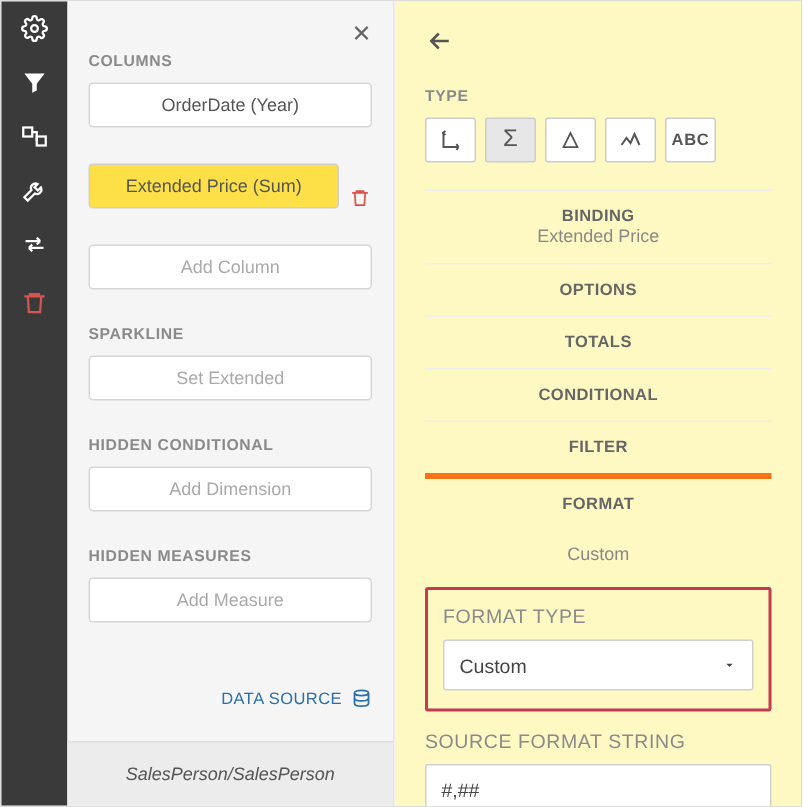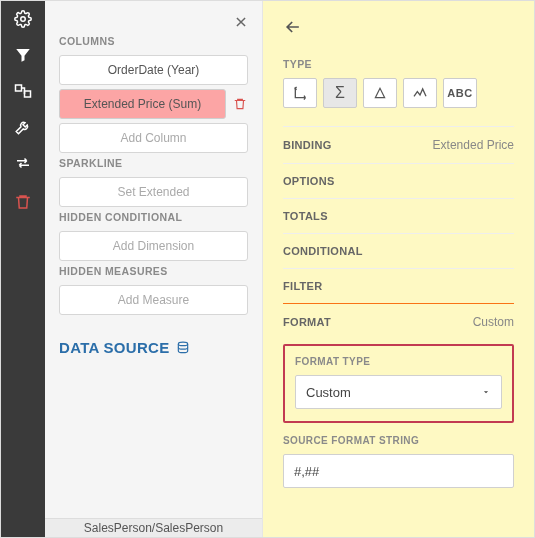--- a/index.html
+++ b/index.html
@@ -11,40 +11,40 @@
   .icon-bar .icon-btn { width: 44px; height: 36px; display: flex; align-items: center; justify-content: center; cursor: pointer; color: #fff; }
   .icon-bar .icon-btn.danger { color: #d9534f; }
   .icon-bar .icon-btn:nth-child(n+6) { margin-top: 3px; }
   
   
   .mid { width: 218px; background: #f5f5f5; display: flex; flex-direction: column; border-right: 1px solid #e5e5e5; }
   .mid-inner { padding: 14px 14px 0 14px; flex: 1; overflow: auto; }
   .mid-header { display: flex; justify-content: flex-end; margin-bottom: 6px; }
   .close-x { cursor: pointer; color: #666; }
   .section-label { font-size: 10.5px; color: #8a8a8a; letter-spacing: .4px; margin: 4px 0 8px 0; font-weight: 600; }
-  .field-row { display: flex; align-items: center; gap: 6px; margin-bottom: 4px; }
+  .field-row { display: flex; align-items: flex-end; gap: 6px; margin-bottom: 24px; }
   .field-btn { flex:1; height: 30px; border: 1px solid #d6d6d6; background: #fff; border-radius: 3px; font-size: 12px; color: #555; display:flex; align-items:center; justify-content:center; cursor:pointer; }
-  .field-btn.selected { background: #fca5a5; border-color: #cfcfcf; color:#555; }
+  .field-btn.selected { background: #fde047; border-color: #cfcfcf; color:#555; }
   .field-btn.muted { color: #aaa; }
   .trash { color: #d9534f; cursor: pointer; width: 16px; display:flex; justify-content:center; }
-  .data-source-row { text-align:center; padding: 20px 0 12px 0; font-size: 15px; color:#2b6ea9; letter-spacing:.3px; font-weight:700; display:flex; justify-content:flex-start; align-items:center; gap:6px; }
-  .footer-ds { background:#ececec; border-top:1px solid #ddd; text-align:center; padding: 2px 0; font-size:12px; color:#555; }
+  .data-source-row { text-align:center; padding: 20px 0 12px 0; font-size: 11px; color:#2b6ea9; letter-spacing:.3px; font-weight:400; display:flex; justify-content:flex-end; align-items:center; gap:6px; }
+  .footer-ds { background:#ececec; border-top:1px solid #ddd; text-align:center; padding: 14px 0; font-size:12px; color:#555;font-style:italic; }
   
   
   .right { flex:1; background:#fef9c3; padding: 16px 20px; overflow:auto; }
   .back-row { margin-bottom: 18px; }
   .back-arrow { cursor:pointer; color:#555; display:inline-flex; }
   .type-label { font-size:10.5px; color:#8a8a8a; letter-spacing:.4px; margin-bottom:8px; font-weight:600; }
   .type-btns { display:flex; gap:6px; margin-bottom: 18px; }
   .type-btn { width:34px; height:30px; border:1px solid #ccc; border-radius:2px; display:flex; align-items:center; justify-content:center; cursor:pointer; background:#fff; color:#555; }
   .type-btn.selected { background:#e7e7e7; }
-  .prop-row { display:flex; justify-content:space-between; align-items:center; padding: 11px 0; border-top:1px solid #eee; font-size:11px; letter-spacing:.3px; color:#666; font-weight:600; }
+  .prop-row { display:flex; justify-content:space-between; align-items:center; padding: 11px 0; border-top:1px solid #eee; font-size:11px; letter-spacing:.3px; color:#666; font-weight:600;flex-direction:column; }
   .prop-row .val { font-weight:400; font-size:12px; color:#888; letter-spacing:0; }
   .format-group { border:2px solid #c23b52; padding: 10px 10px 12px 10px; margin-top:4px; border-radius:2px; }
-  .sub-label { font-size:10px; color:#8a8a8a; letter-spacing:.4px; font-weight:700; margin-bottom:8px; margin-top:12px; }
+  .sub-label { font-size:13px; color:#8a8a8a; letter-spacing:.4px; font-weight:400; margin-bottom:8px; margin-top:12px; }
   .format-group .sub-label:first-child { margin-top:0; }
   .select-box { height:34px; border:1px solid #d0d0d0; border-radius:2px; display:flex; align-items:center; justify-content:space-between; padding:0 10px; cursor:pointer; font-size:13px; color:#444; background:#fff; }
   .text-input { height:34px; border:1px solid #d0d0d0; border-radius:2px; padding:0 10px; font-size:13px; color:#444; width:100%; background:#fff; display:flex; align-items:center; }
   .abc { font-weight:700; font-size:11px; letter-spacing:.5px; }
   svg { display:block; }
 </style>
 </head>
 <body>
 
 <div class="app">
@@ -186,21 +186,21 @@
     </div>
     <div class="prop-row">
       <span>TOTALS</span>
     </div>
     <div class="prop-row">
       <span>CONDITIONAL</span>
     </div>
     <div class="prop-row">
       <span>FILTER</span>
     </div>
-    <div class="prop-row" style="border-top:1px solid #f97316;">
+    <div class="prop-row" style="border-top:4px solid #f97316;gap:20px;">
       <span>FORMAT</span>
       <span class="val">Custom</span>
     </div>
 
     <div class="format-group">
       <div class="sub-label">FORMAT TYPE</div>
       <div class="select-box">
         <span>Custom</span>
         <span>
           <svg width="10" height="10" viewBox="0 0 24 24" fill="currentColor">

